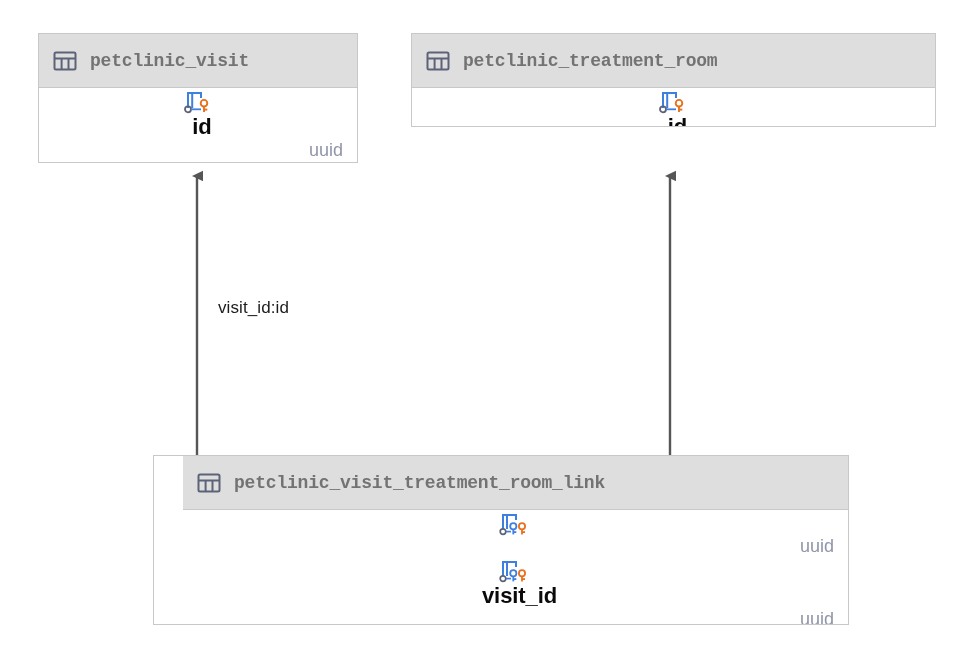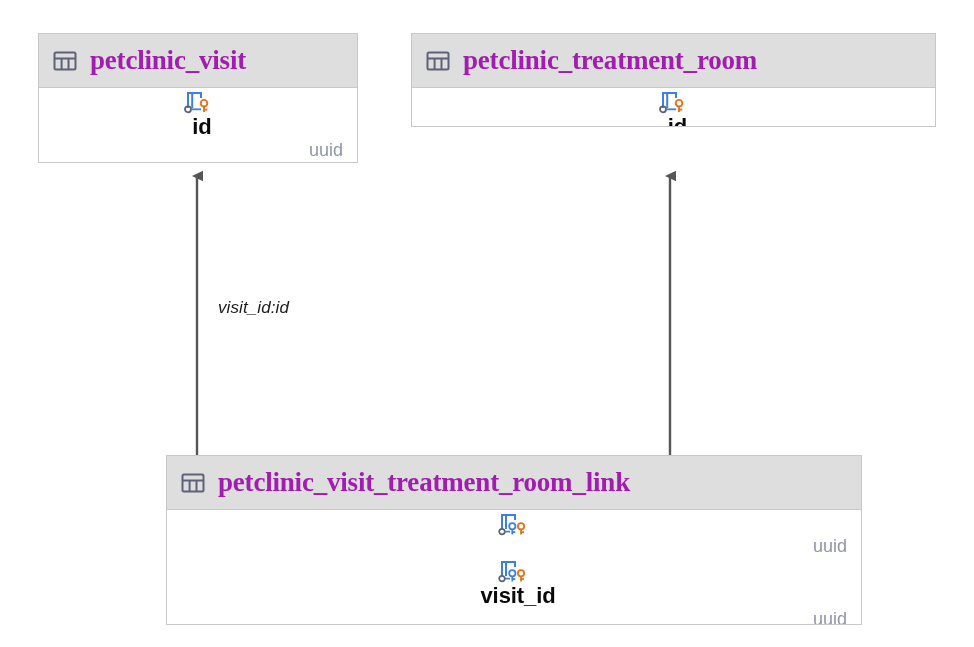--- a/index.html
+++ b/index.html
@@ -54,24 +54,24 @@
     background: #dedede;
     border-bottom: 1px solid #c8c8c8;
     box-sizing: border-box;
     display: flex;
     align-items: center;
     padding: 0 12px 0 13px;
     height: 54px;
   }
 
   .entity-title {
-    font-family: Liberation Serif, serif;
+    font-family: Liberation Mono, monospace;
     font-weight: bold;
-    font-size: 27px;
-    color: #a21caf;
+    font-size: 18px;
+    color: #737373;
     letter-spacing: -0.2px;
     margin-left: 12px;
     line-height: 1;
     white-space: nowrap;
   }
 
   .entity-body {
     background: #ffffff;
   }
 
@@ -126,21 +126,21 @@
 
     <g>
       <line x1="197" y1="455" x2="197" y2="176" stroke="#565656" stroke-width="2.4" marker-end="url(#arrowUp)"></line>
     </g>
 
     <g>
       <line x1="670" y1="455" x2="670" y2="176" stroke="#565656" stroke-width="2.4" marker-end="url(#arrowUp)"></line>
     </g>
   </svg>
 
-  <div class="edge-label" style="left:218px; top:298px;font-style:italic;">visit_id:id</div>
+  <div class="edge-label" style="left:218px; top:298px;">visit_id:id</div>
 
 
   <div class="entity" style="left:38px; top:33px; width:320px; height:130px;">
     <div class="entity-header">
       <span class="icon table-icon">
         <svg viewBox="0 0 26 26" width="26" height="26" xmlns="http://www.w3.org/2000/svg">
           <rect x="2.5" y="4.5" width="21" height="17" rx="1.5" fill="none" stroke="#5c6378" stroke-width="2"></rect>
           <line x1="2.5" y1="10.5" x2="23.5" y2="10.5" stroke="#5c6378" stroke-width="2"></line>
           <line x1="9.6" y1="10.5" x2="9.6" y2="21.5" stroke="#5c6378" stroke-width="2"></line>
           <line x1="16.5" y1="10.5" x2="16.5" y2="21.5" stroke="#5c6378" stroke-width="2"></line>
@@ -191,21 +191,21 @@
             <line x1="20" y1="18.5" x2="20" y2="24" stroke="#e8711a" stroke-width="1.9"></line>
             <line x1="20" y1="21.6" x2="23.3" y2="21.6" stroke="#e8711a" stroke-width="1.9"></line>
           </svg>
         </span>
         <span class="field-name">id</span>
         <span class="field-type">uuid</span>
       </div>
     </div>
   </div>
 
-  <div class="entity" style="left:166px; top:455px; width:696px; height:170px;">
+  <div class="entity" style="left:153px; top:455px; width:696px; height:170px;padding-left:29px;">
     <div class="entity-header">
       <span class="icon table-icon">
         <svg viewBox="0 0 26 26" width="26" height="26" xmlns="http://www.w3.org/2000/svg">
           <rect x="2.5" y="4.5" width="21" height="17" rx="1.5" fill="none" stroke="#5c6378" stroke-width="2"></rect>
           <line x1="2.5" y1="10.5" x2="23.5" y2="10.5" stroke="#5c6378" stroke-width="2"></line>
           <line x1="9.6" y1="10.5" x2="9.6" y2="21.5" stroke="#5c6378" stroke-width="2"></line>
           <line x1="16.5" y1="10.5" x2="16.5" y2="21.5" stroke="#5c6378" stroke-width="2"></line>
         </svg>
       </span>
       <span class="entity-title">petclinic_visit_treatment_room_link</span>

